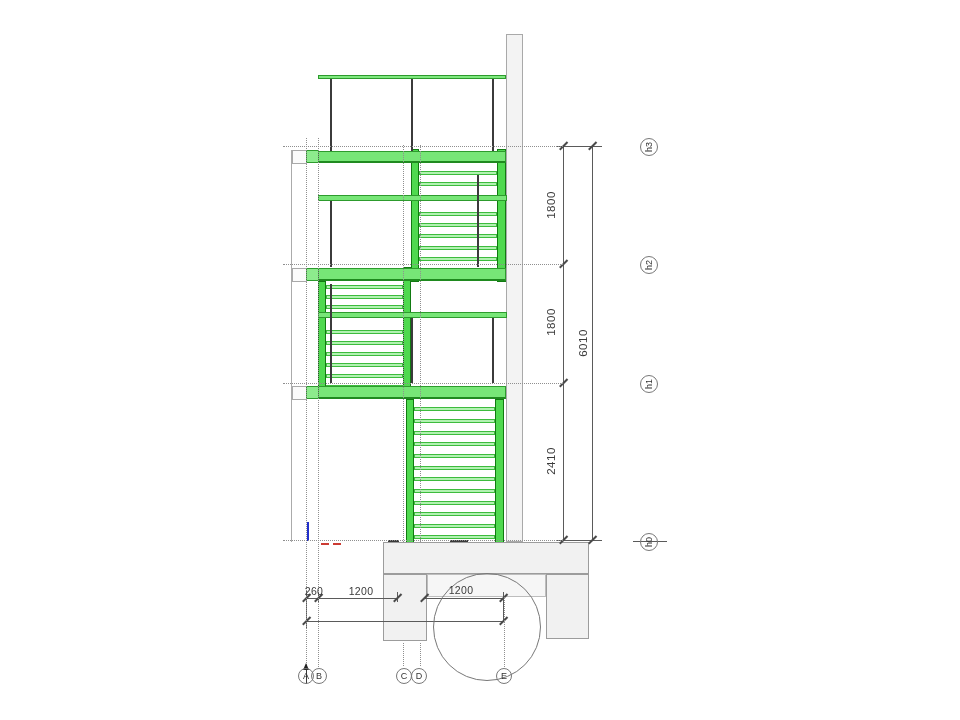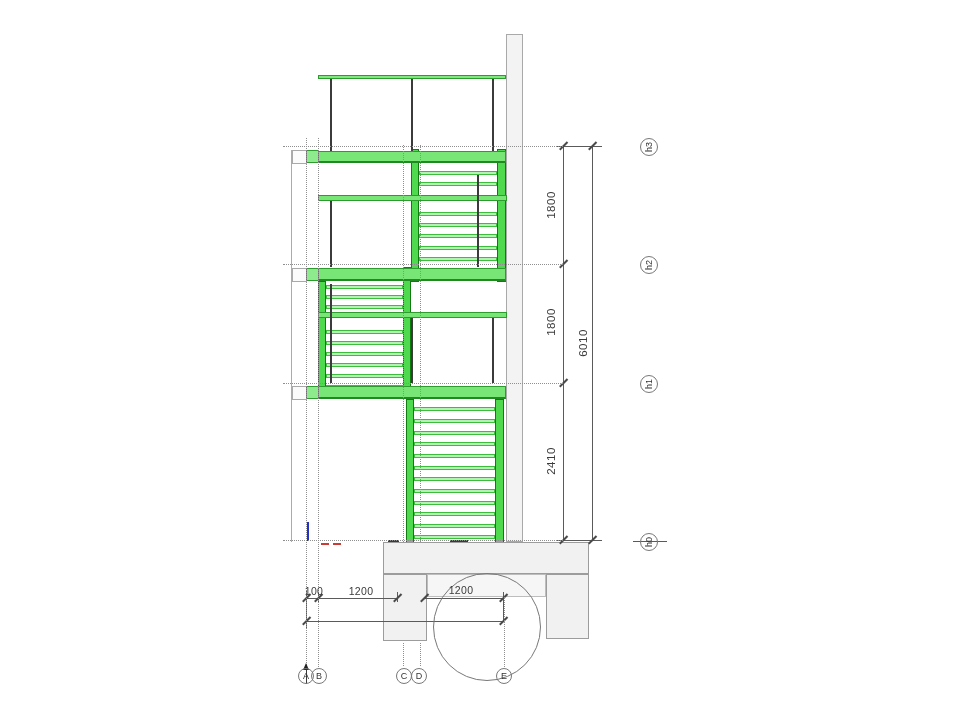--- a/index.html
+++ b/index.html
@@ -189,17 +189,17 @@
       </div>
       <div class="s vlabel" style="left: 541px; top: 296px; width: 20px; height: 52px;">
         <span>1800</span>
       </div>
       <div class="s vlabel" style="left: 541px; top: 435px; width: 20px; height: 52px;">
         <span>2410</span>
       </div>
       <div class="s vlabel" style="left: 573px; top: 317px; width: 20px; height: 52px;">
         <span>6010</span>
       </div>
-      <div class="s hlabel" style="left: 289px; top: 585px; width: 50px; height: 12px;"><span>100</span></div>
+      <div class="s hlabel" style="left: 289px; top: 585px; width: 50px; height: 12px;"><span>260</span></div>
       <div class="s hlabel" style="left: 336px; top: 585px; width: 50px; height: 12px;"><span>1200</span></div>
       <div class="s hlabel" style="left: 436px; top: 584px; width: 50px; height: 12px;"><span>1200</span></div>
     </div>
 </div>
 
 </body></html>

